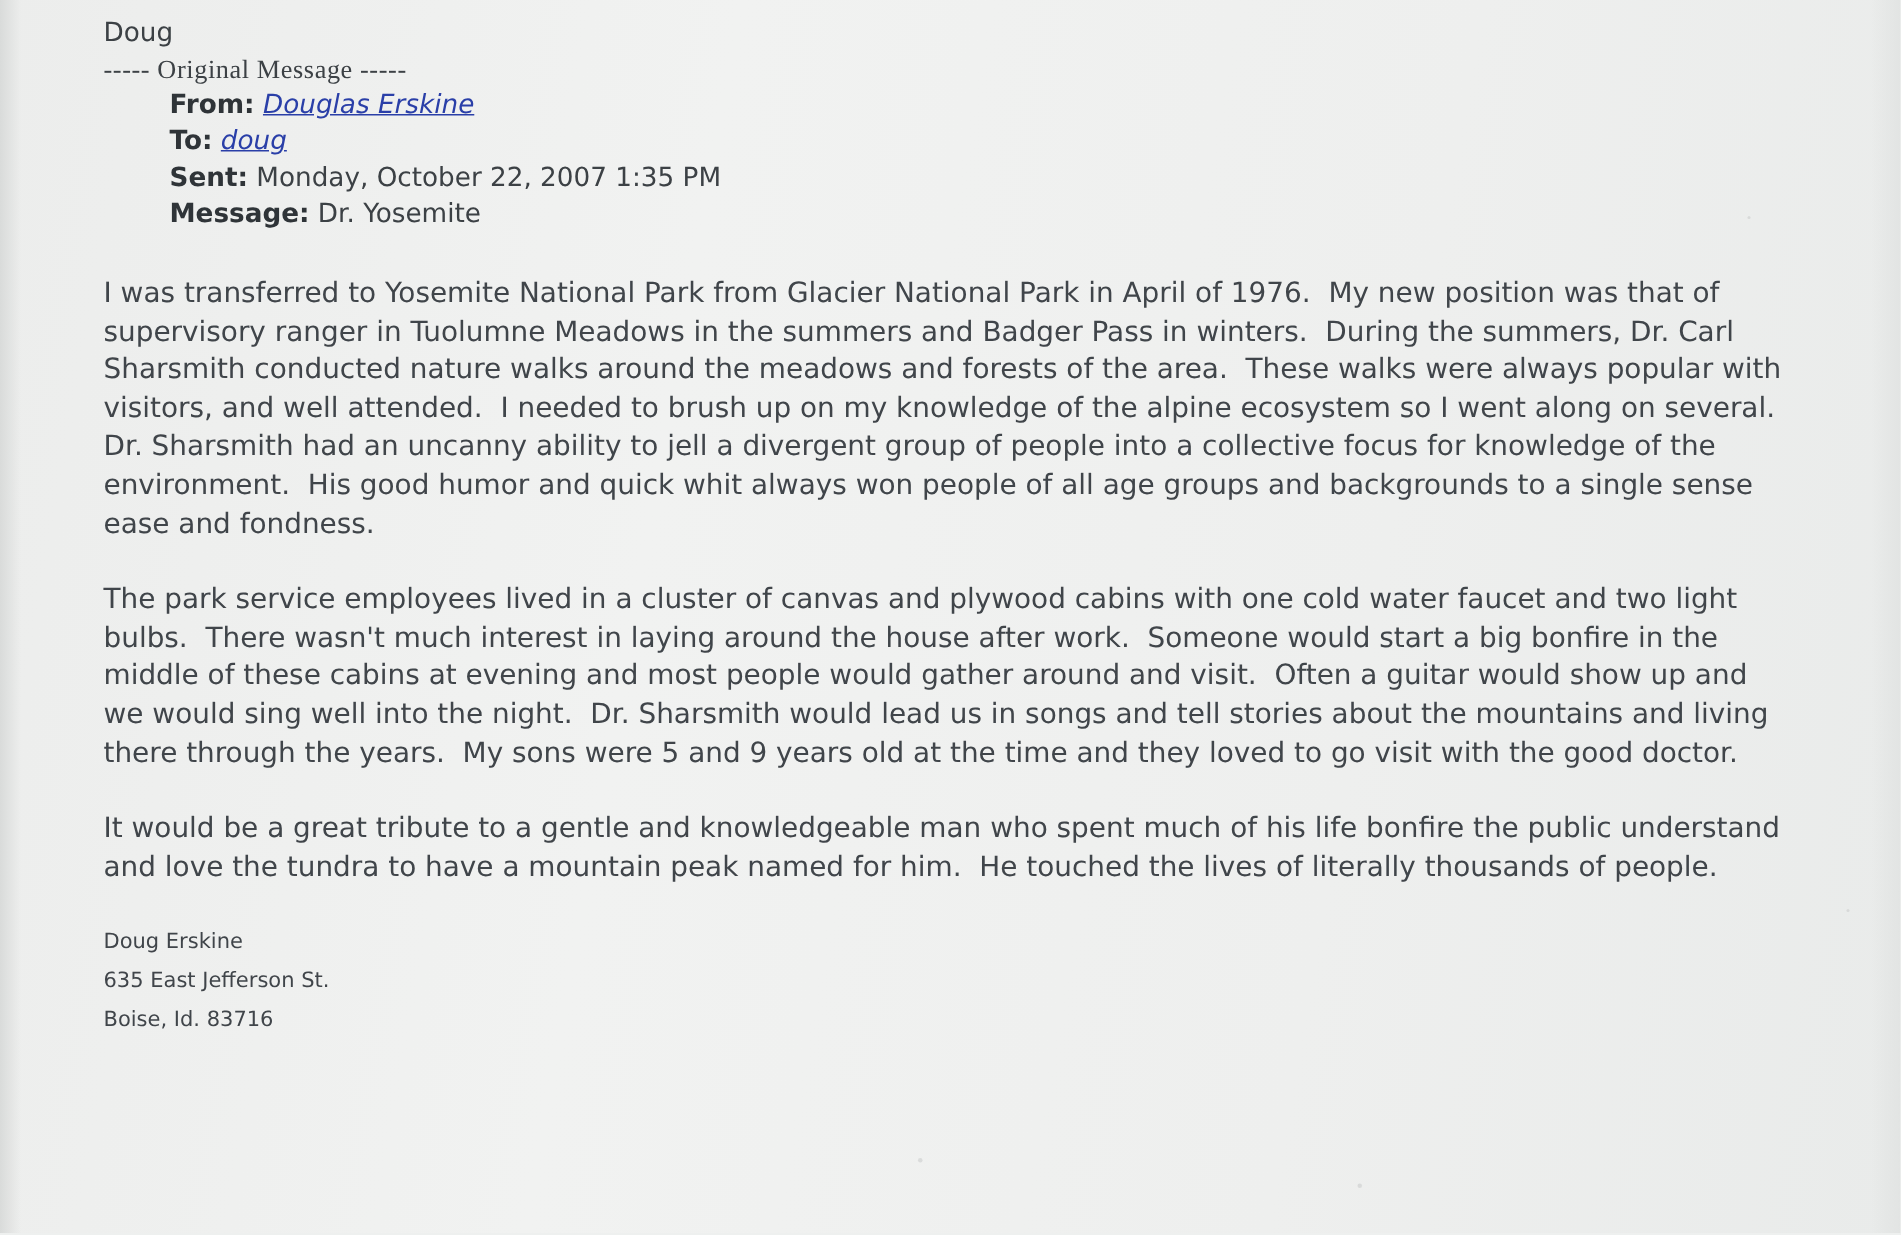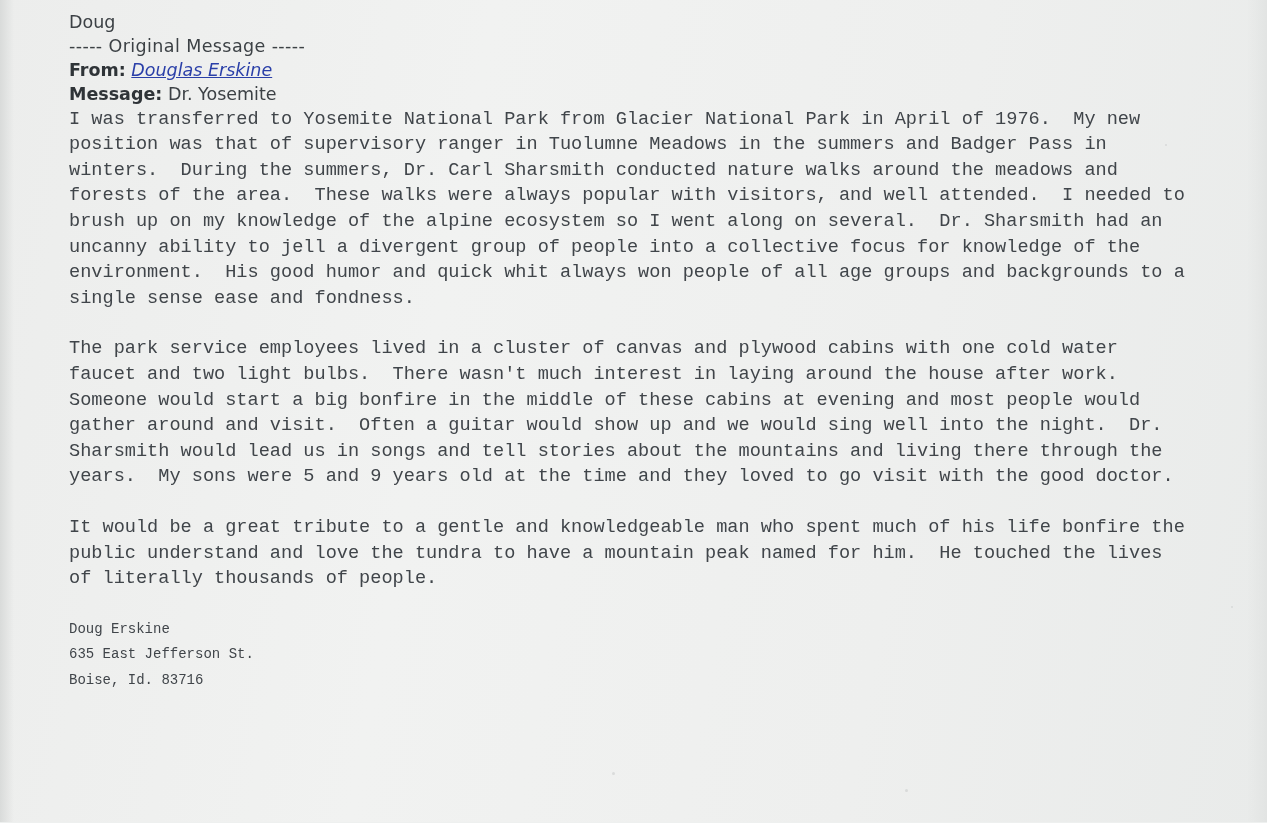--- a/index.html
+++ b/index.html
@@ -44,44 +44,46 @@
     font-size: 17.5px;
     line-height: 24.2px;
     color: #3c4145;
   }
   .header-line {
     white-space: pre;
   }
   .header-line .lbl {
     font-weight: bold;
     color: #2f3438;
+    margin-left: 44px;
   }
   .header-line a {
     color: #2a3fa8;
     text-decoration: underline;
     font-style: italic;
   }
   .sender-name {
     font-size: 17.5px;
     line-height: 24px;
     color: #3c4145;
   }
   .divider-line {
     font-size: 17.5px;
     line-height: 24.2px;
     letter-spacing: 0.4px;
     color: #3c4145;
+    font-family: Liberation Serif, serif;
   }
 
   .body-block {
+    margin-top: 28px;
     font-size: 18.6px;
     line-height: 25.6px;
     color: #40454a;
     max-width: 1125px;
-    font-family: Liberation Mono, monospace;
   }
   .para {
     margin: 0 0 25px 0;
     white-space: pre-wrap;
   }
   .para:last-child {
     margin-bottom: 0;
   }
   .signature {
     margin-top: 25px;
@@ -102,21 +104,23 @@
 <body>
 
 <div class="page">
 
   <div class="header-block">
     <div class="sender-name">Doug</div>
     <div class="divider-line">----- Original Message -----</div>
 
     <div class="header-line"><span class="lbl">From:</span> <a href="#">Douglas Erskine</a></div>
 
+    <div class="header-line"><span class="lbl">To:</span> <a href="#">doug</a></div>
 
+    <div class="header-line"><span class="lbl">Sent:</span> <span>Monday, October 22, 2007 1:35 PM</span></div>
 
     <div class="header-line"><span class="lbl">Message:</span> <span>Dr. Yosemite</span></div>
   </div>
 
   <div class="body-block">
     <p class="para">I was transferred to Yosemite National Park from Glacier National Park in April of 1976.  My new position was that of supervisory ranger in Tuolumne Meadows in the summers and Badger Pass in winters.  During the summers, Dr. Carl Sharsmith conducted nature walks around the meadows and forests of the area.  These walks were always popular with visitors, and well attended.  I needed to brush up on my knowledge of the alpine ecosystem so I went along on several.  Dr. Sharsmith had an uncanny ability to jell a divergent group of people into a collective focus for knowledge of the environment.  His good humor and quick whit always won people of all age groups and backgrounds to a single sense ease and fondness.</p>
     <p class="para">The park service employees lived in a cluster of canvas and plywood cabins with one cold water faucet and two light bulbs.  There wasn't much interest in laying around the house after work.  Someone would start a big bonfire in the middle of these cabins at evening and most people would gather around and visit.  Often a guitar would show up and we would sing well into the night.  Dr. Sharsmith would lead us in songs and tell stories about the mountains and living there through the years.  My sons were 5 and 9 years old at the time and they loved to go visit with the good doctor.</p>
     <p class="para">It would be a great tribute to a gentle and knowledgeable man who spent much of his life bonfire the public understand and love the tundra to have a mountain peak named for him.  He touched the lives of literally thousands of people.</p>
     <div class="signature">Doug Erskine
 635 East Jefferson St.

